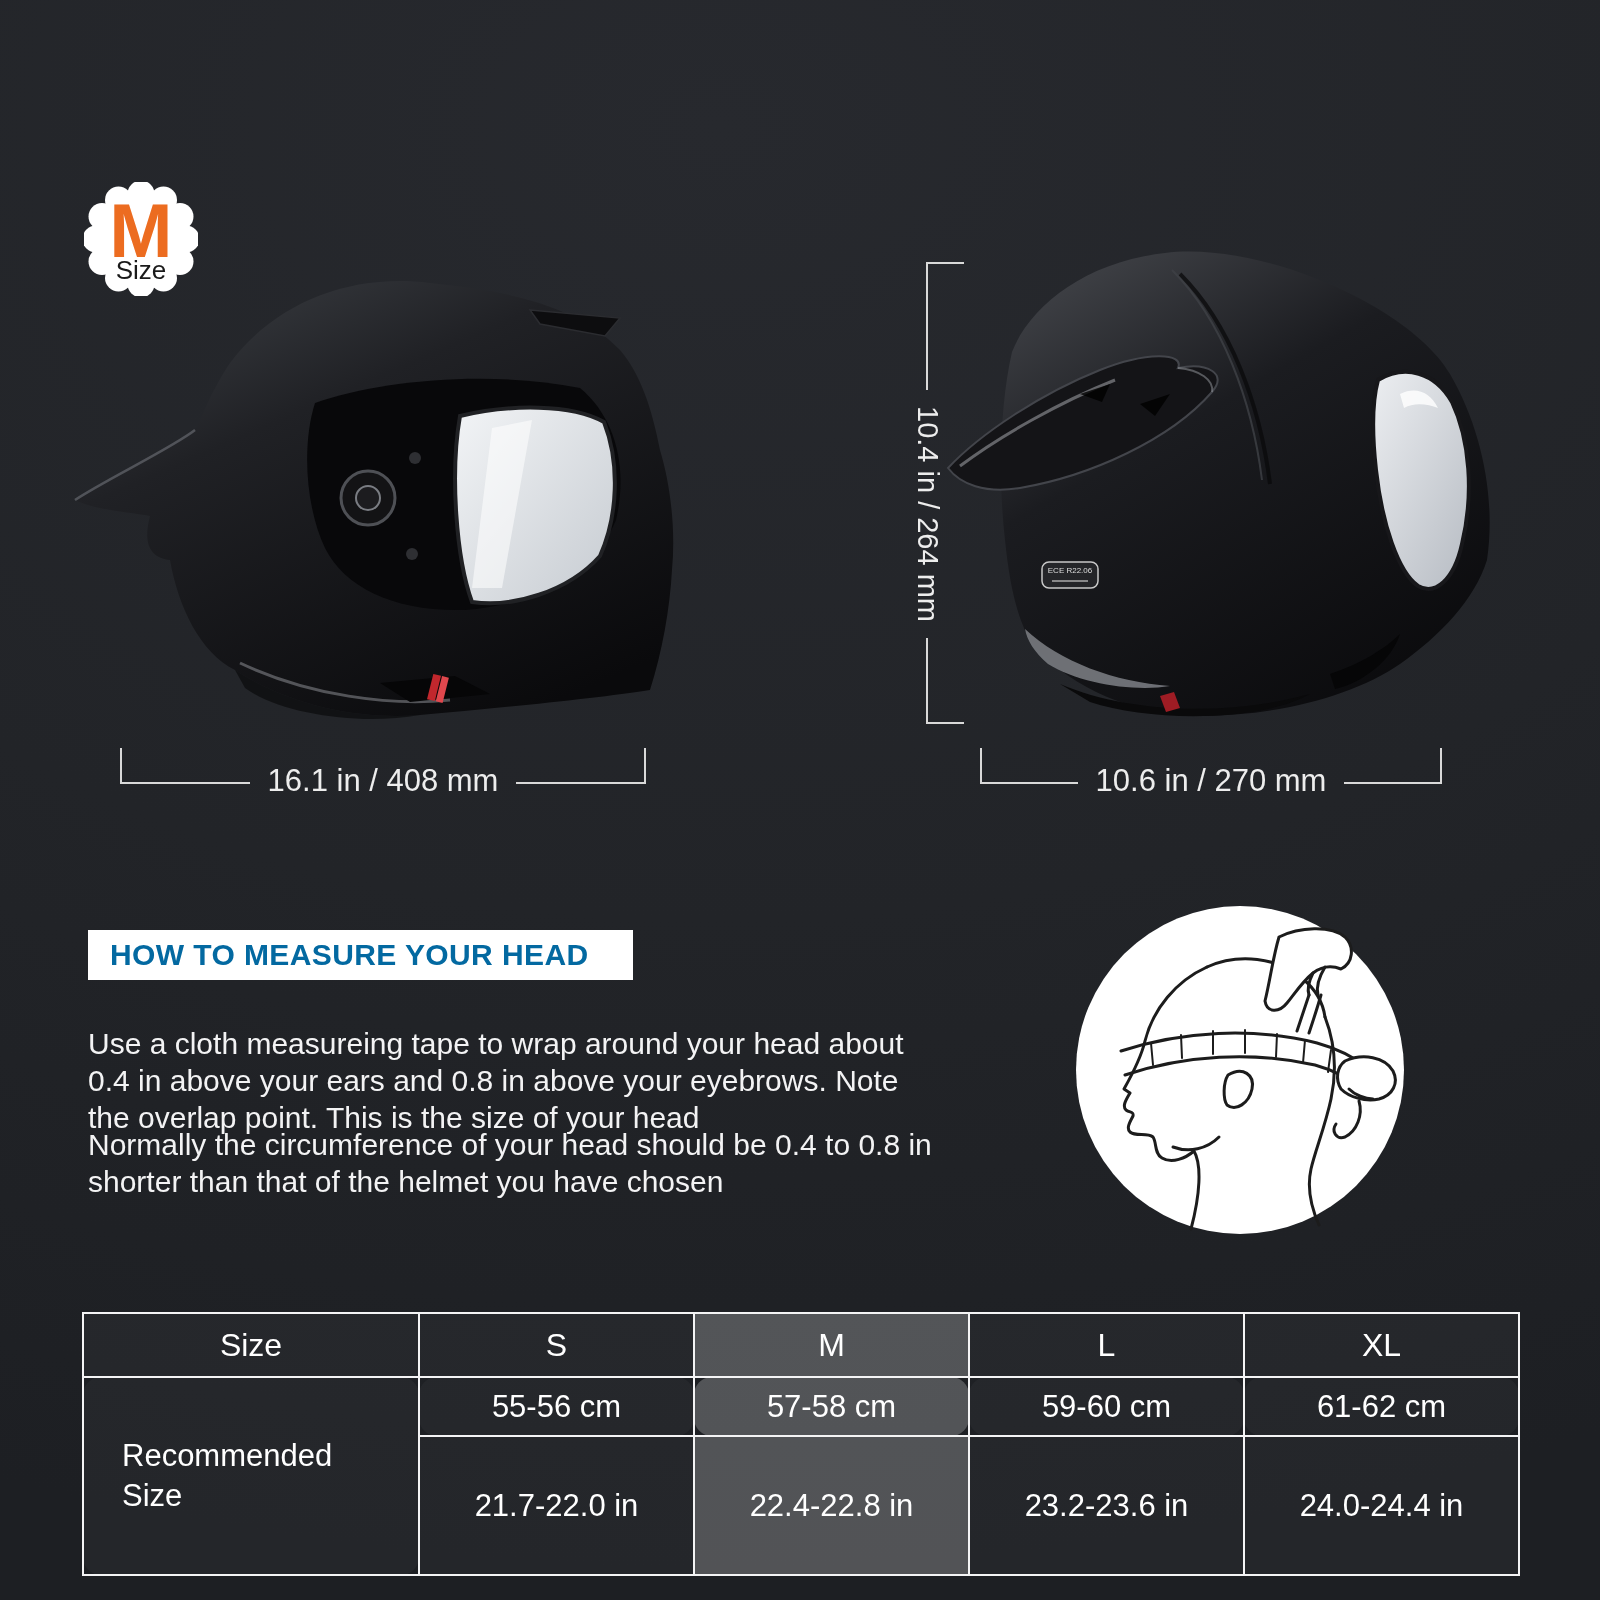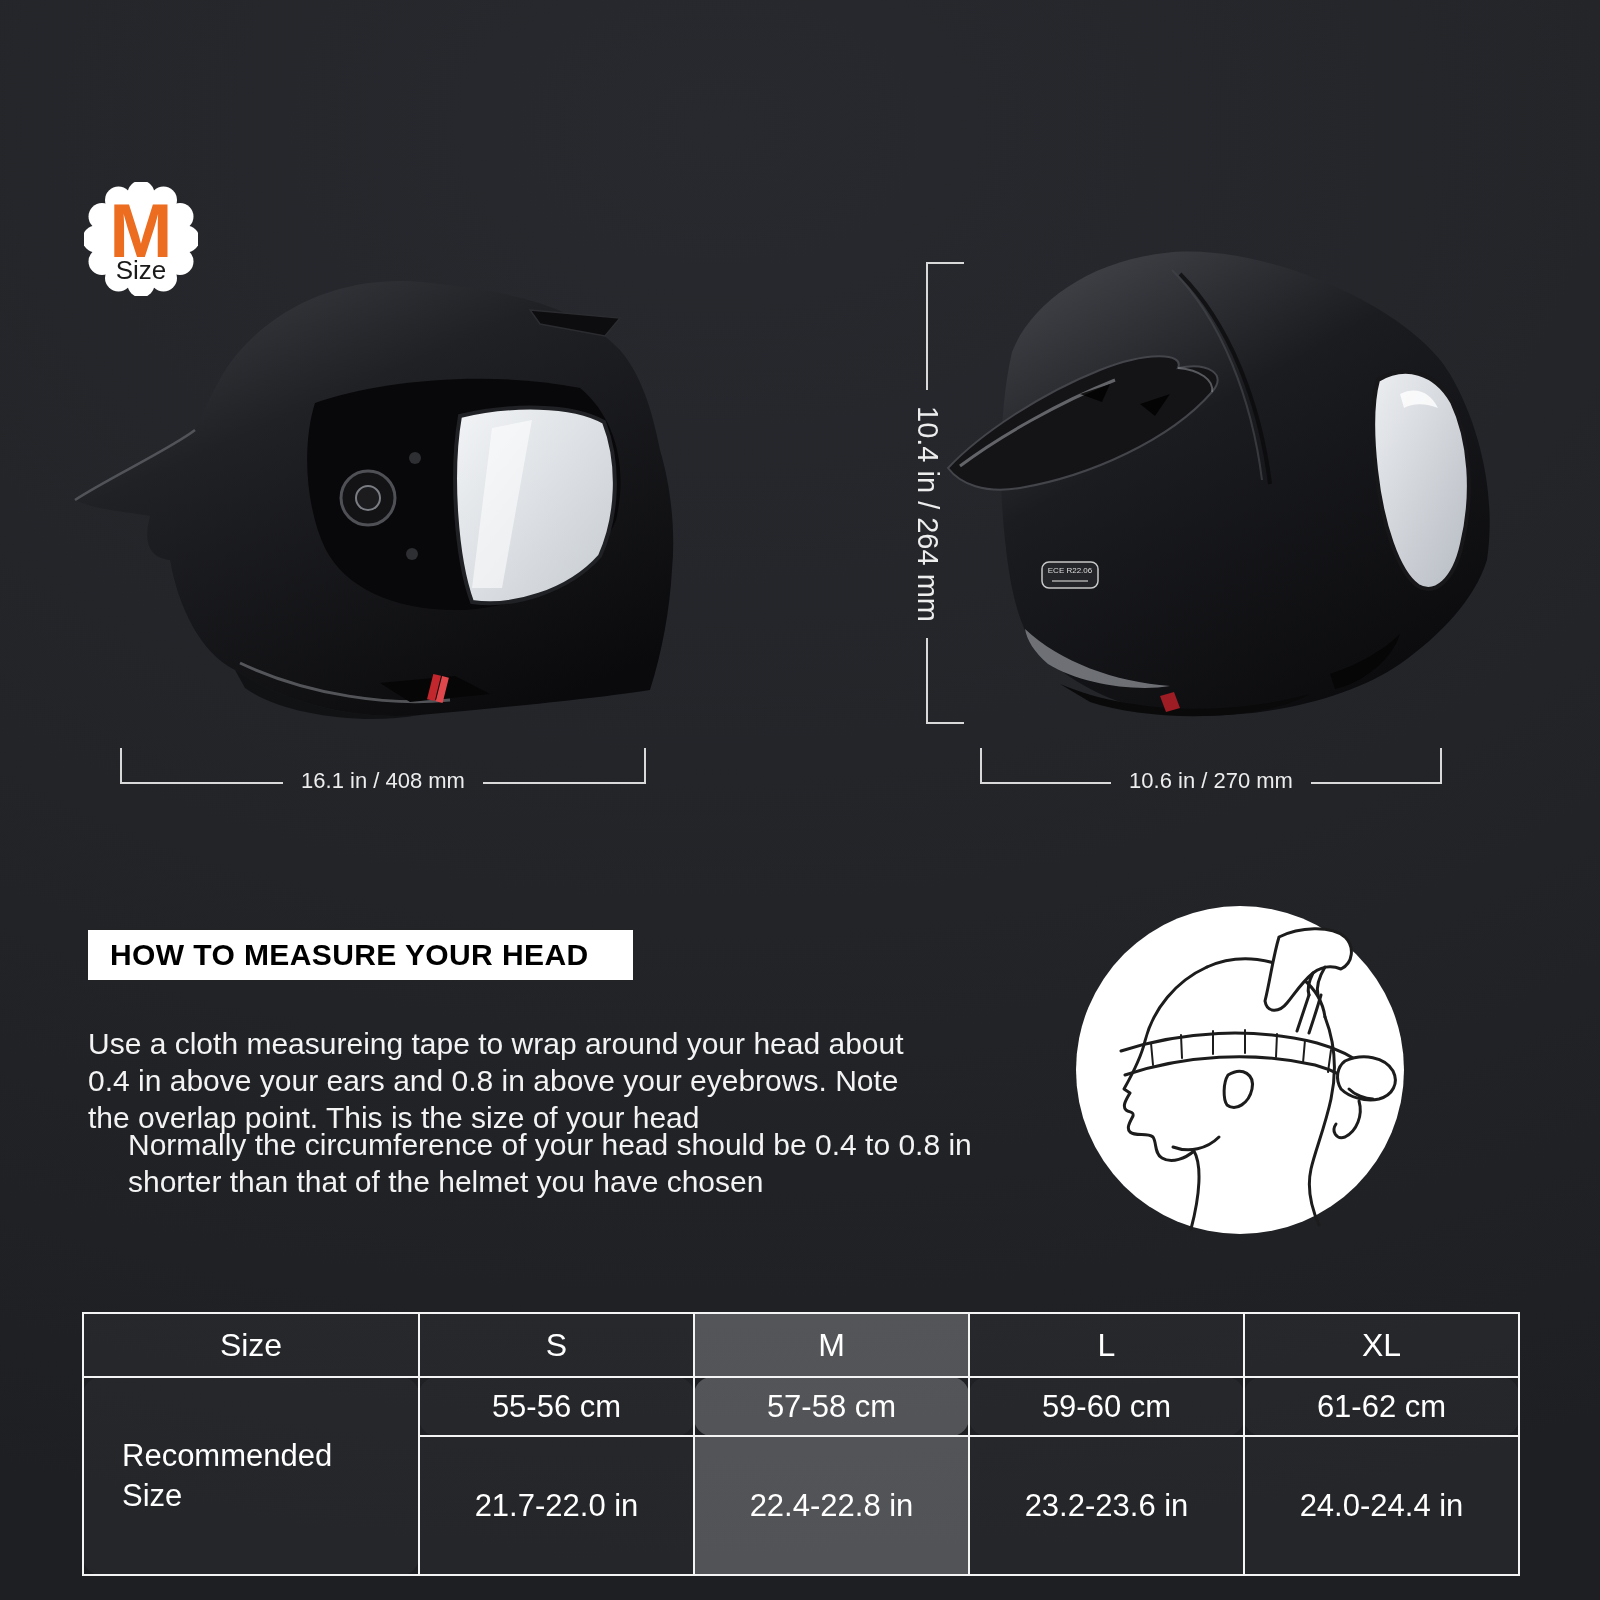--- a/index.html
+++ b/index.html
@@ -11,42 +11,42 @@
   }
   
   .badge { position:absolute; left:84px; top:182px; width:114px; height:114px; }
   
   .helmet-left  { position:absolute; left:60px;  top:258px; width:650px; height:475px; }
   .helmet-right { position:absolute; left:930px; top:244px; width:570px; height:485px; }
   
   .dim-h { position:absolute; display:flex; align-items:flex-start; height:64px; color:#ededed; }
   .dim-h .tick { width:2px; height:36px; background:#d9d9d9; flex:0 0 2px; }
   .dim-h .line { flex:1; height:2px; background:#d9d9d9; margin-top:34px; }
-  .dim-h .dim-label { margin:34px 18px 0 18px; transform:translateY(-52%); font-size:22px; white-space:nowrap; }
+  .dim-h .dim-label { margin:34px 18px 0 18px; transform:translateY(-52%); font-size:31px; white-space:nowrap; }
   .dim-left  { left:120px; top:748px; width:526px; }
   .dim-right { left:980px; top:748px; width:462px; }
   .dim-v { position:absolute; left:926px; top:262px; width:40px; height:462px; }
   .dim-v .tick-top, .dim-v .tick-bottom { position:absolute; left:0; width:38px; height:2px; background:#d9d9d9; }
   .dim-v .tick-top { top:0; } .dim-v .tick-bottom { bottom:0; }
   .dim-v .vline-top { position:absolute; left:0; top:0; width:2px; height:128px; background:#d9d9d9; }
   .dim-v .vline-bottom { position:absolute; left:0; bottom:0; width:2px; height:86px; background:#d9d9d9; }
   .dim-v .vlabel {
     position:absolute; left:-14px; top:128px; height:248px; width:30px;
     display:flex; align-items:center; justify-content:center;
     writing-mode:vertical-rl; font-size:29px; color:#ededed; white-space:nowrap;
   }
   
   .howto-title {
     position:absolute; left:88px; top:930px; width:545px; height:50px;
-    background:#ffffff; color:#000000; font-size:30px; font-weight:bold;
+    background:#ffffff; color:#0369a1; font-size:30px; font-weight:bold;
     display:flex; align-items:center; padding-left:22px; letter-spacing:0.4px;
   }
   .howto-p { position:absolute; left:88px; color:#f3f3f4; font-size:30px; line-height:37px; }
   .howto-p1 { top:998px;margin-top:27px; }
-  .howto-p2 { top:1126px;margin-left:40px; }
+  .howto-p2 { top:1126px; }
   .measure-illustration { position:absolute; left:1073px; top:903px; width:334px; height:334px; }
   
   .size-table {
     position:absolute; left:82px; top:1312px; width:1436px;
     border-collapse:collapse; table-layout:fixed; color:#ffffff;
   }
   .size-table td {
     border:2px solid #f4f4f5; text-align:center; vertical-align:middle;
     font-size:31px; background:rgba(255,255,255,0.035); overflow:hidden;
   }

